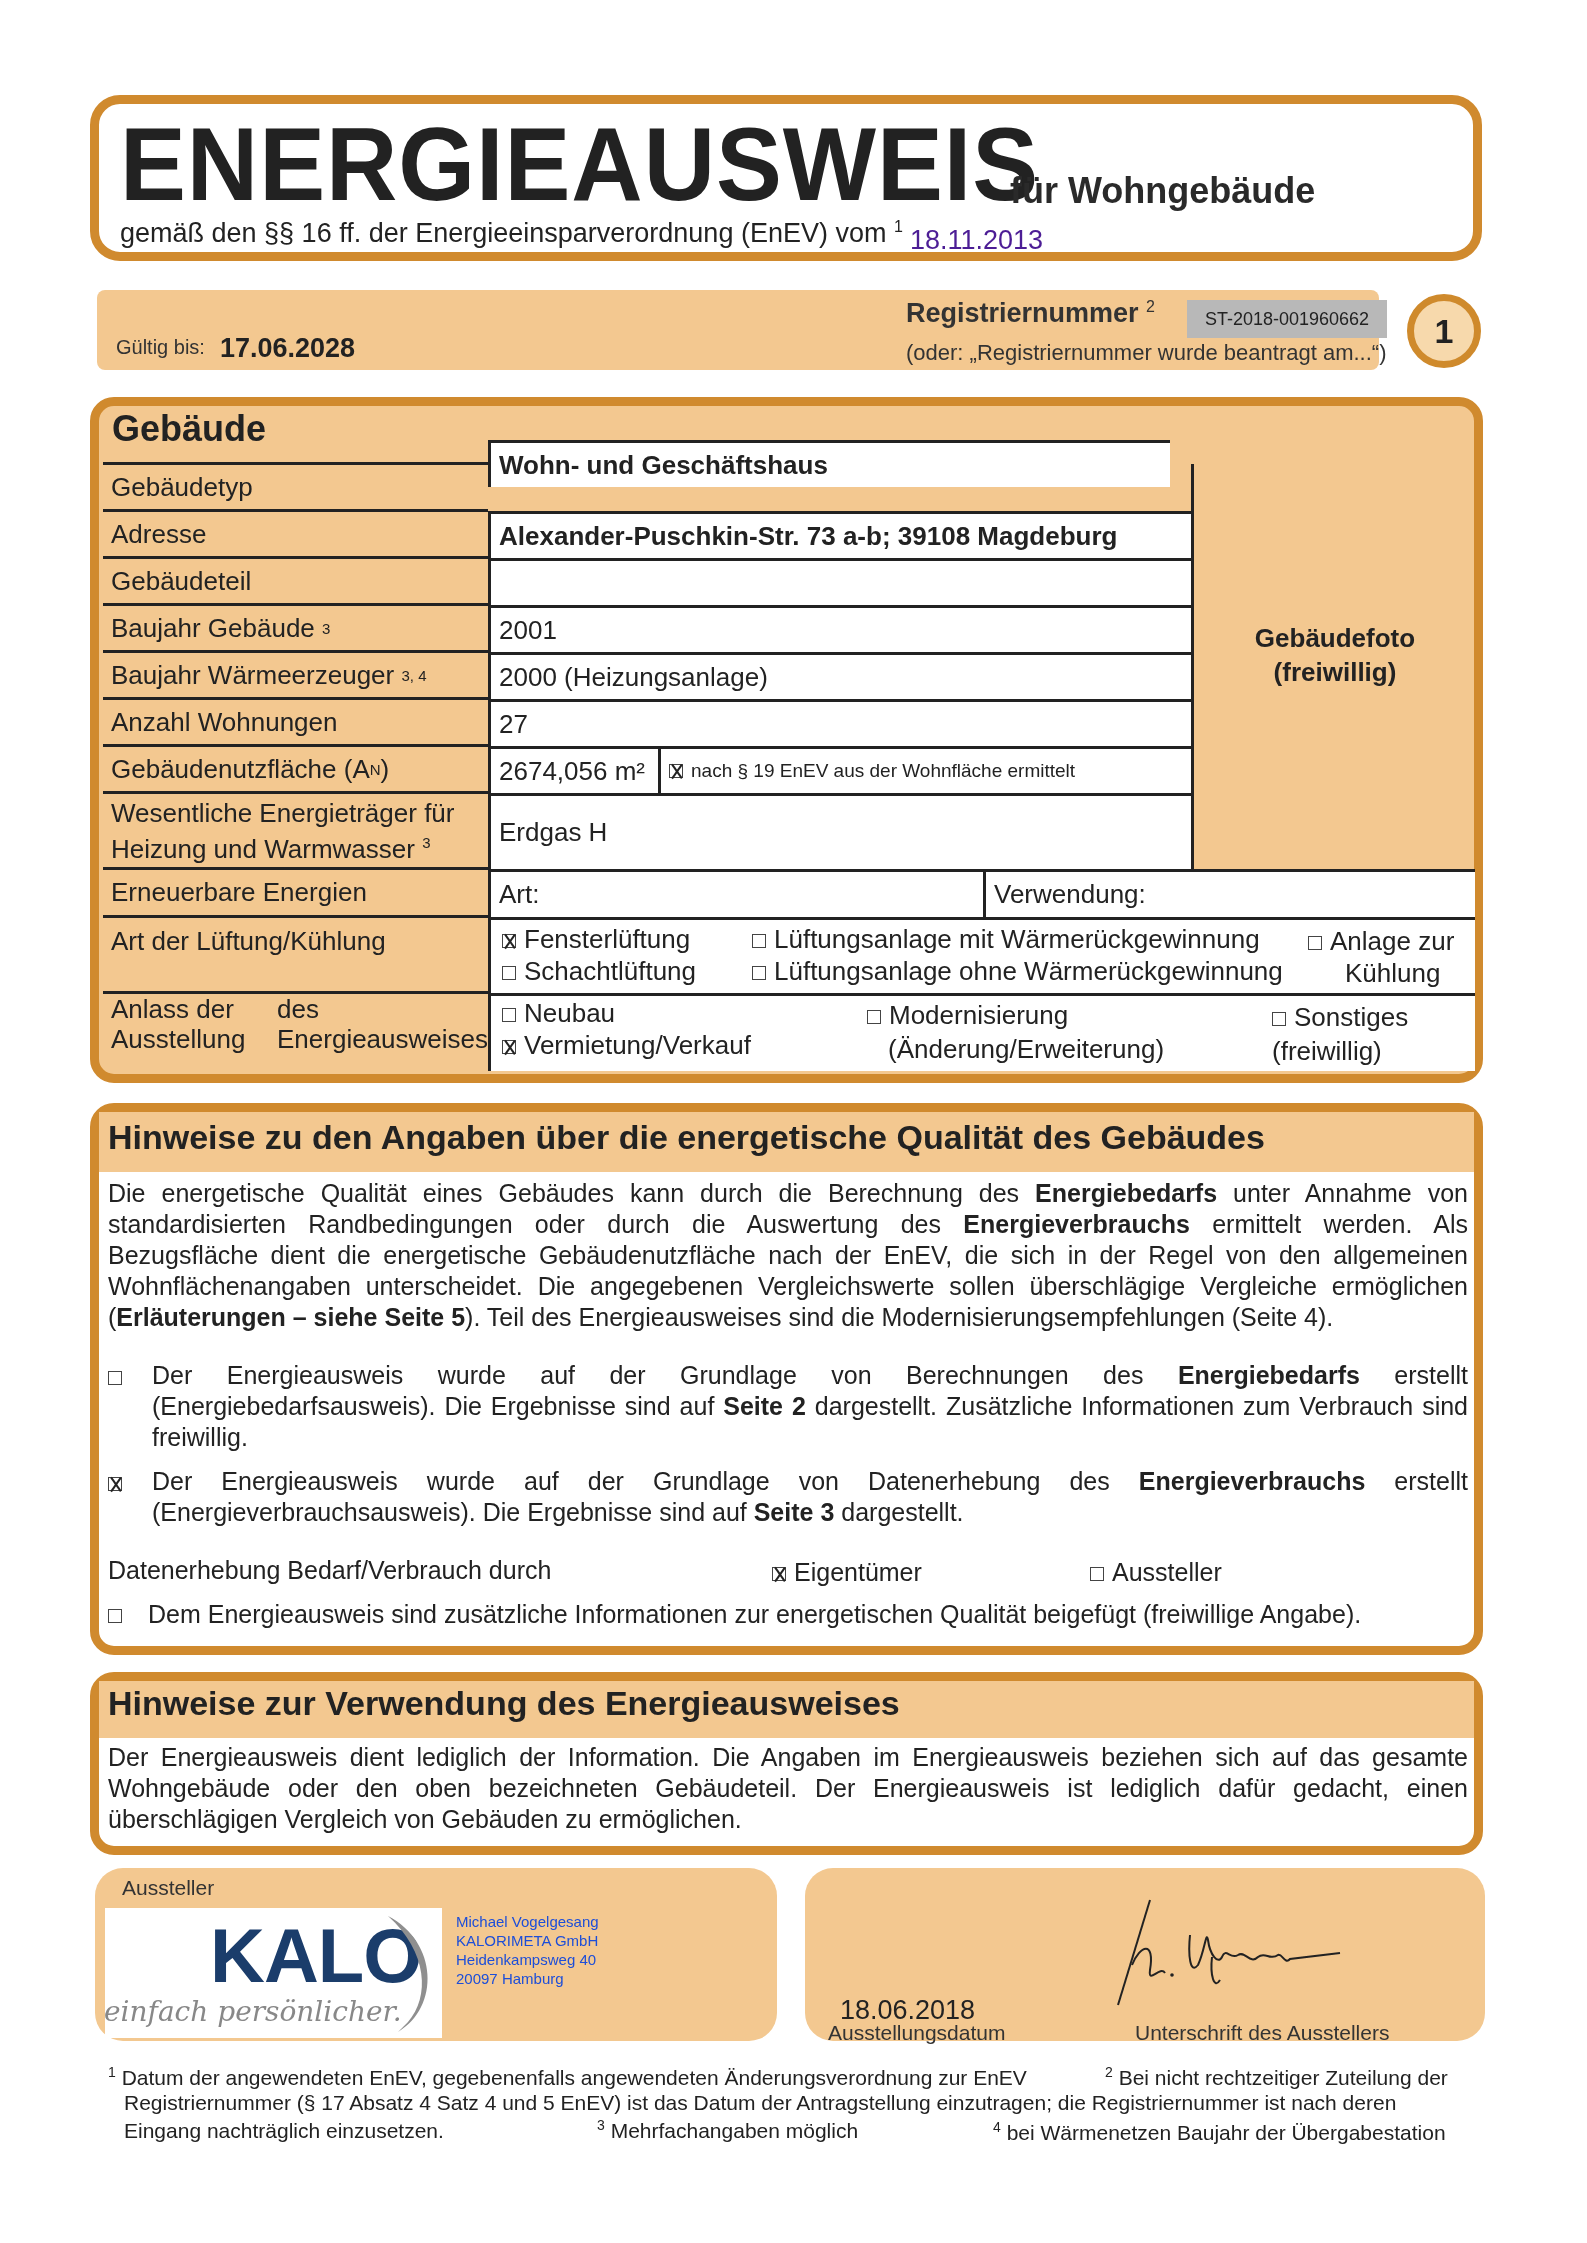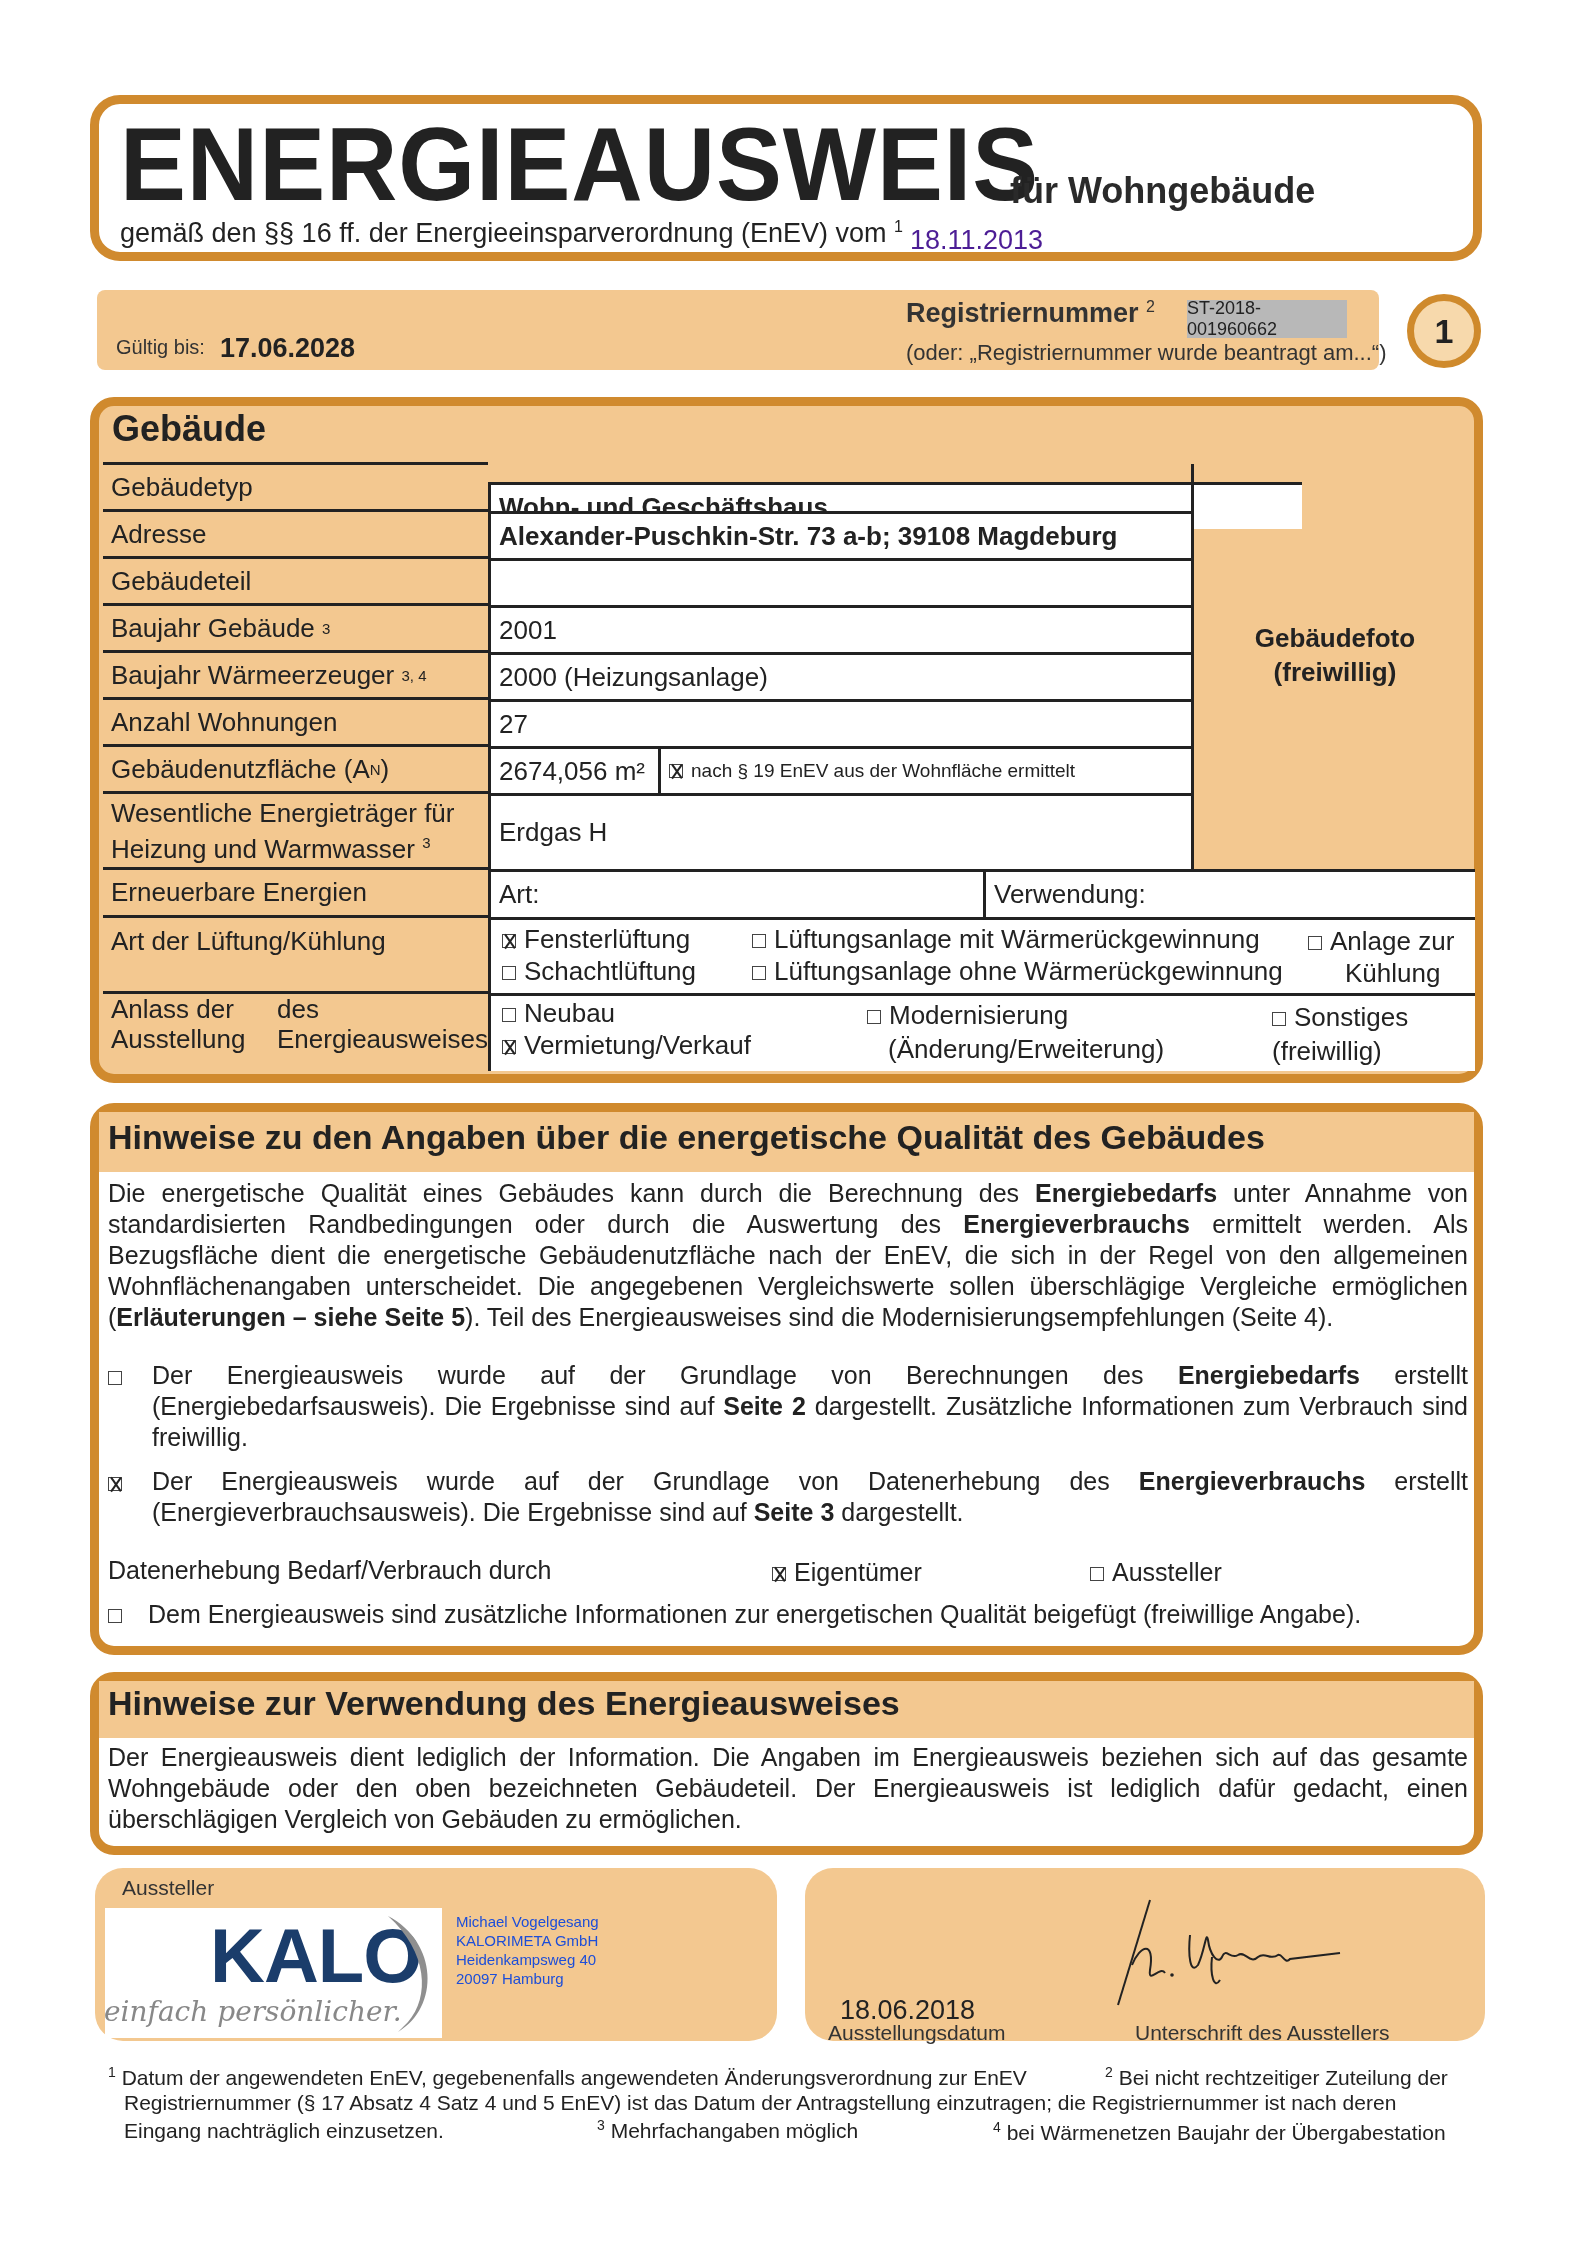--- a/index.html
+++ b/index.html
@@ -13,21 +13,21 @@
   .hdr-line { left:120px; top:218px; font-size:27px; color:#222; }
   .hdr-line sup { font-size:16px; }
   .hdr-date { left:910px; top:225px; font-size:27px; color:#4c1d95; }
 
   
   .reg { left:97px; top:290px; width:1282px; height:80px; background:#f3c890; border-radius:8px; }
   .reg-valid-lbl { left:116px; top:336px; font-size:20px; color:#333; }
   .reg-valid-val { left:220px; top:333px; font-size:27px; font-weight:bold; color:#222; }
   .reg-lbl { left:906px; top:298px; font-size:27px; font-weight:bold; color:#333; }
   .reg-lbl sup { font-size:16px; font-weight:normal; }
-  .reg-num { left:1187px; top:300px; width:160px; height:38px; background:#b8b8b8; font-size:18px; color:#222; display:flex; align-items:center; justify-content:center; }
+  .reg-num { left:1187px; top:300px; width:200px; height:38px; background:#b8b8b8; font-size:18px; color:#222; display:flex; align-items:center; justify-content:center; }
   .reg-hint { left:906px; top:340px; font-size:22px; color:#333; }
   .page-circle { left:1407px; top:294px; width:74px; height:74px; border:7px solid #cf8a2c; border-radius:50%; box-sizing:border-box; background:#f7d9ac; display:flex; align-items:center; justify-content:center; font-size:34px; font-weight:bold; color:#222; }
 
   
   .sec { border:9px solid #d08a2e; border-radius:24px; box-sizing:border-box; background:#f3c890; overflow:hidden; }
 
   
   .geb { left:90px; top:397px; width:1393px; height:686px; }
   .geb-title { left:112px; top:408px; font-size:36px; font-weight:bold; color:#222; }
   .row-label { position:absolute; left:103px; width:385px; font-size:26px; color:#222; box-sizing:border-box; padding-left:8px; border-top:3px solid #222; display:flex; align-items:center; }
@@ -117,21 +117,21 @@
     <span>Erneuerbare Energien</span>
   </div>
 <div class="row-label" style="top:915px;height:76px;align-items:flex-start;padding-top:8px;">
     <span>Art der Lüftung/Kühlung</span>
   </div>
 <div class="row-label" style="top:991px;height:80px;flex-direction:row;align-items:flex-start;justify-content:center;line-height:30px;">
     <span>Anlass der Ausstellung</span>
     <span>des Energieausweises</span>
   </div>
 
-<div class="cell bold" style="left:488px;top:482px;width:814px;height:47px;">Wohn- und Geschäftshaus</div>
+<div class="cell bold" style="left:488px;top:440px;width:682px;height:47px;">Wohn- und Geschäftshaus</div>
 <div class="cell bold" style="left:488px;top:511px;width:703px;height:47px;">Alexander-Puschkin-Str. 73 a-b; 39108 Magdeburg</div>
 <div class="cell" style="left:488px;top:558px;width:703px;height:47px;"></div>
 <div class="cell" style="left:488px;top:605px;width:703px;height:47px;">2001</div>
 <div class="cell" style="left:488px;top:652px;width:703px;height:47px;">2000 (Heizungsanlage)</div>
 <div class="cell" style="left:488px;top:699px;width:703px;height:47px;">27</div>
 <div class="cell" style="left:488px;top:746px;width:170px;height:47px;">2674,056 m²</div>
 <div class="cell" style="left:658px;top:746px;width:533px;height:47px;font-size:19px;">
     <span class="chk on"></span>
     <span>nach § 19 EnEV aus der Wohnfläche ermittelt</span>
   </div>

